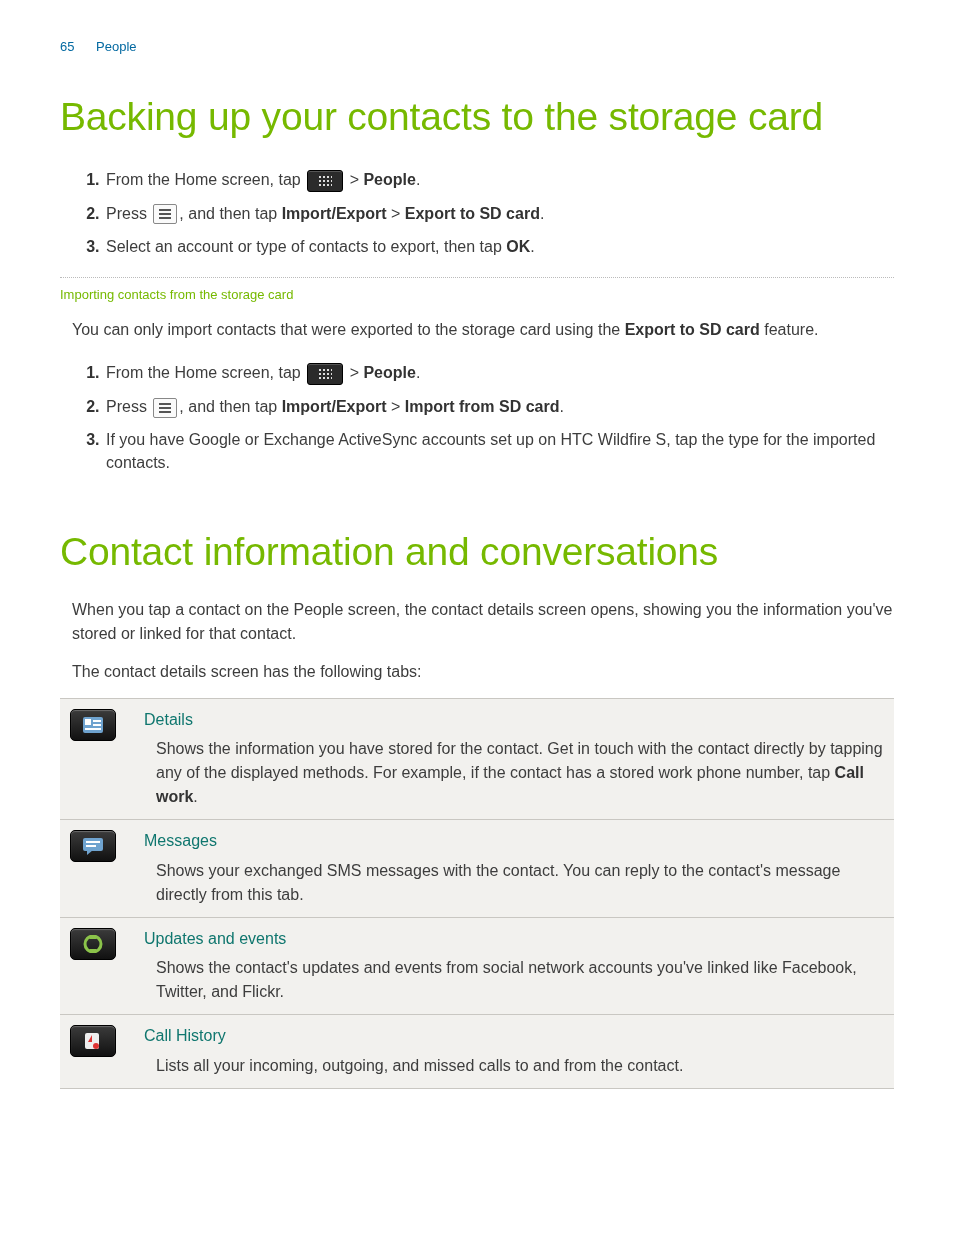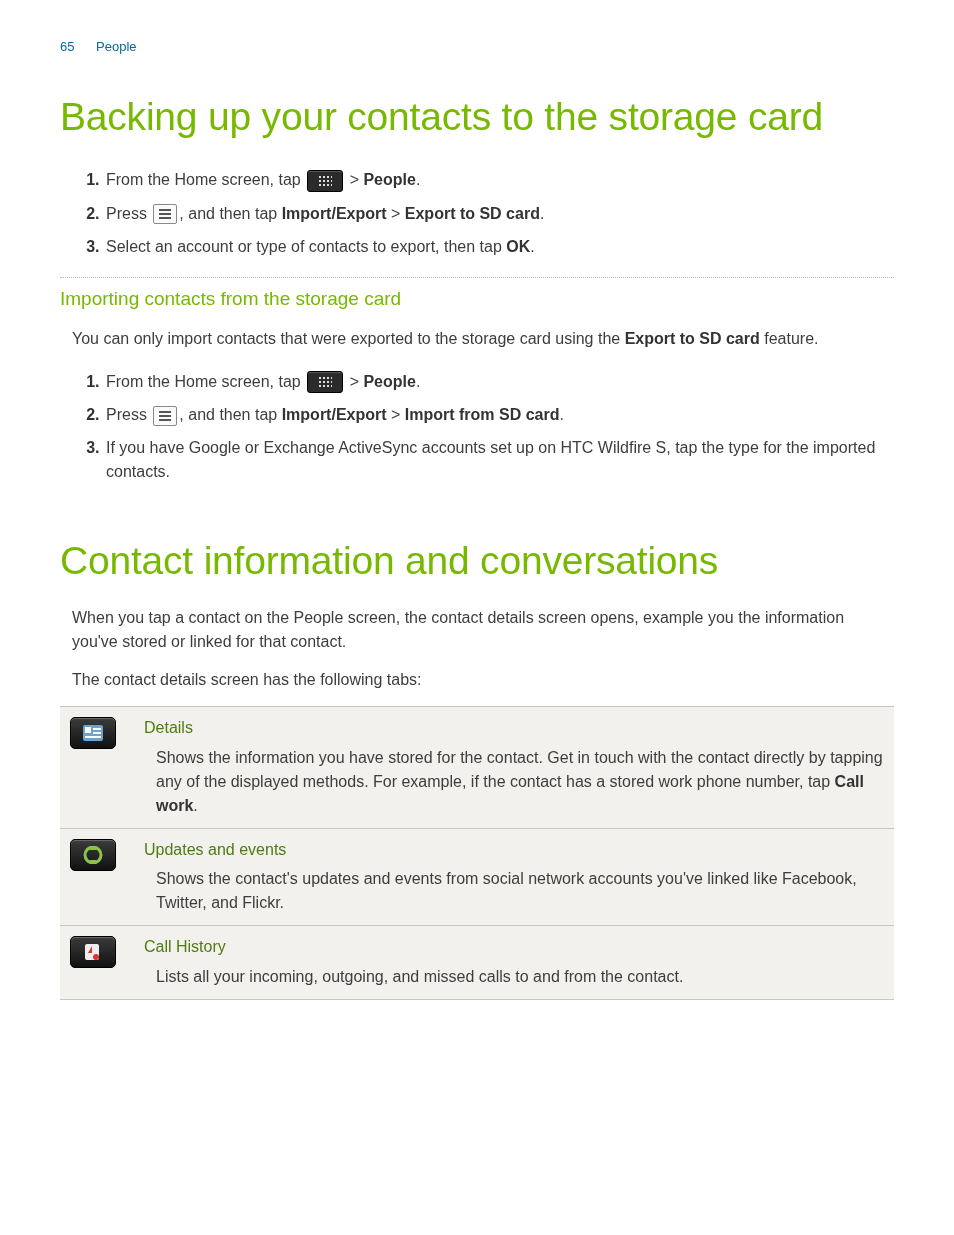--- a/index.html
+++ b/index.html
@@ -22,21 +22,21 @@
   h1 {
     color: #76b900;
     font-weight: 500;
     font-size: 39px;
     margin: 0 0 18px 0;
     letter-spacing: -0.2px;
   }
   h2.sub {
     color: #76b900;
     font-weight: 400;
-    font-size: 19px;
+    font-size: 13px;
     margin: 0 0 10px 0;
     padding-bottom: 4px;
   }
   .dotted-top {
     border-top: 1.5px dotted #bbb;
     padding-top: 8px;
   }
   ol {
     margin: 0 0 14px 0;
     padding-left: 44px;
@@ -82,21 +82,21 @@
     margin-top: 6px;
     background: #f2f1ee;
   }
   .tabs-table td {
     border-bottom: 1px solid #c9c7c2;
     padding: 8px 10px 10px 10px;
     vertical-align: top;
   }
   .tabs-table tr:first-child td { border-top: 1px solid #c9c7c2; }
   .tabs-table td.ic { width: 54px; padding-top:10px;}
-  .tab-title { display:block; margin: 2px 0 6px 0; color:#4d7c0f;}
+  .tab-title { display:block; margin: 2px 0 6px 0; color:#0f766e;}
   .tab-desc { color:#3d3d3d; line-height:1.5;margin-left:12px; }
   .app-icon {
     width: 44px;
     height: 30px;
     border-radius: 5px;
     background: linear-gradient(#3b3b3b,#111);
     border: 1px solid #000;
     display: flex;
     align-items:center;
     justify-content:center;
@@ -140,36 +140,49 @@
   <li>
     <span>Press </span><span class="inline-icon small menu-lines"></span><span>, and then tap </span><span class="strong">Import/Export</span><span> &gt; </span><span class="strong">Import from SD card</span><span>.</span>
   </li>
   <li>
     <span>If you have Google or Exchange ActiveSync accounts set up on HTC Wildfire S, tap the type for the imported contacts.</span>
   </li>
 </ol>
 
 <h1 class="space-top">Contact information and conversations</h1>
 
-<p>When you tap a contact on the People screen, the contact details screen opens, example you the information you've stored or linked for that contact.</p>
+<p>When you tap a contact on the People screen, the contact details screen opens, showing you the information you've stored or linked for that contact.</p>
 <p>The contact details screen has the following tabs:</p>
 
 <table class="tabs-table">
   <tbody id="tabs-body">
       <tr>
         <td class="ic">
           <div class="app-icon">
             <svg viewBox="0 0 22 18">
               <use href="#ic-details"></use>
             </svg>
           </div>
         </td>
         <td>
           <span class="tab-title">Details</span>
           <div class="tab-desc"><span>Shows the information you have stored for the contact. Get in touch with the contact directly by tapping any of the displayed methods. For example, if the contact has a stored work phone number, tap </span><span class="strong">Call work</span><span>.</span></div>
+        </td>
+      </tr>
+      <tr>
+        <td class="ic">
+          <div class="app-icon">
+            <svg viewBox="0 0 22 18">
+              <use href="#ic-messages"></use>
+            </svg>
+          </div>
+        </td>
+        <td>
+          <span class="tab-title">Messages</span>
+          <div class="tab-desc"><span>Shows your exchanged SMS messages with the contact. You can reply to the contact's message directly from this tab.</span><span class="strong"></span><span></span></div>
         </td>
       </tr>
       <tr>
         <td class="ic">
           <div class="app-icon">
             <svg viewBox="0 0 22 18">
               <use href="#ic-updates"></use>
             </svg>
           </div>
         </td>

